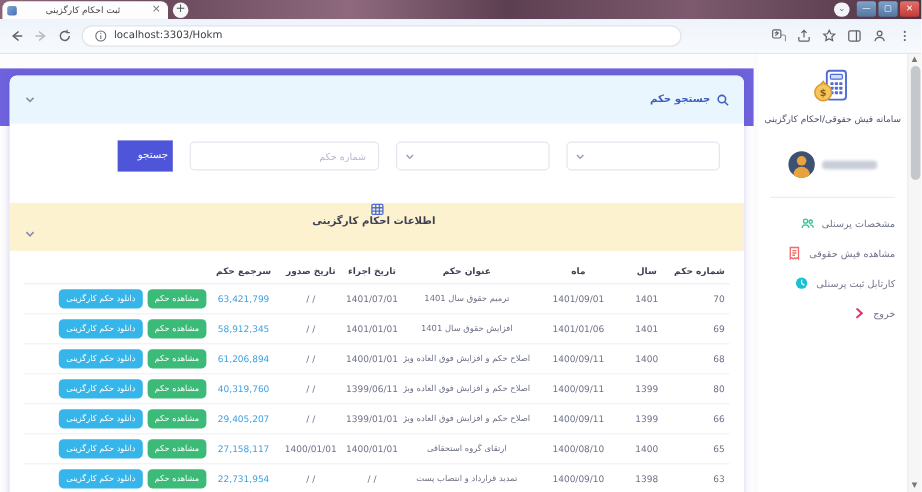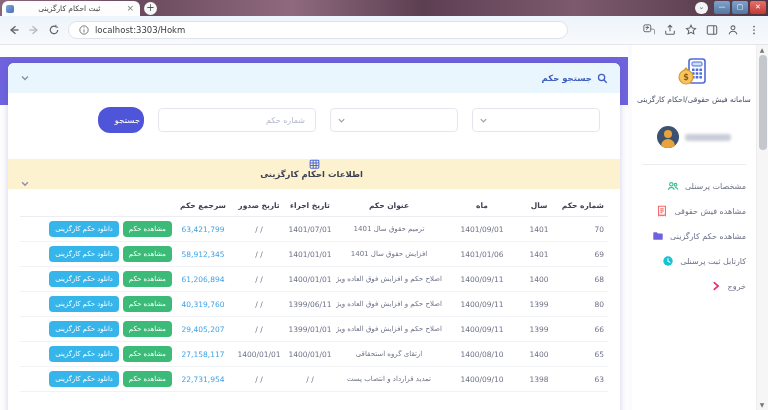--- a/index.html
+++ b/index.html
@@ -35,34 +35,34 @@
   .tool-right { display:flex; align-items:center; gap:9px; margin-left:auto; }
   .tool-ic { width:12px; height:12px; color:#5f6368; }
 
   
   .content { position:absolute; top:45px; left:0; width:768px; height:365px; background:#fbfbfd; }
   .main { position:absolute; top:0; right:140px; left:0; height:365px; background:#fdfdfe; }
   .accent-band { position:absolute; top:12px; left:0; right:0; height:48px; background:#6f63dd; }
   .card { position:absolute; top:18px; left:8px; right:8px; bottom:-8px; background:#fff;
     border-radius:6px 6px 0 0; box-shadow:0 0 6px rgba(80,70,180,.25); overflow:hidden; }
 
-  .panel-head { height:30px; display:flex; align-items:center; padding:0 12px; }
+  .panel-head { height:40px; display:flex; align-items:center; padding:0 12px; }
   .panel-head.blue { background:#e9f6fd; color:#3f5ec0; }
   .panel-head.yellow { background:#fcf2d0; color:#3f4254;flex-direction:column; }
   .panel-title { font-size:8.5px; font-weight:bold; margin-right:5px; }
   .head-ic { width:11px; height:11px; }
   .chev { margin-right:auto; width:10px; height:10px; color:#8a90a8; }
 
   .search-body { display:flex; align-items:center; padding:14px 20px 16px 0; gap:14px; }
   .select { width:128px; height:24px; border:1px solid #e4e6ef; border-radius:4px; background:#fff; position:relative; }
   .select .sel-chev { position:absolute; left:6px; top:7px; width:9px; height:9px; color:#9aa0b5; }
   .txt-input { width:158px; height:24px; border:1px solid #e4e6ef; border-radius:4px; font-size:8px; color:#9aa0b5;
     padding:0 10px; text-align:right; }
   .txt-input::placeholder { color:#b3b9cc; font-size:8px; }
-  .btn-search { width:46px; height:26px; background:#4f55d8; color:#fff; border:none; border-radius:12px;
+  .btn-search { width:46px; height:26px; background:#4f55d8; color:#fff; border:none; border-radius:0;
     font-size:8.5px; cursor:pointer;padding-left:13px; }
 
   .gap { height:10px; }
   .table-wrap { padding:6px 12px 0 12px; }
   .grid { display:grid; grid-template-columns:52px 34px 80px 1fr 52px 50px 62px 152px; align-items:center; }
   .grid-head { height:22px; border-bottom:1px solid #ebedf3; }
   .grid-head .cell { font-size:7.5px; font-weight:bold; color:#3f4254; }
   .row { height:25px; border-bottom:1px solid #f1f2f6; }
   .cell { font-size:7.5px; color:#6e7288; text-align:center; white-space:nowrap; overflow:hidden; }
   .cell.num { text-align:right; padding-right:4px; }
@@ -365,26 +365,20 @@
             </svg>
         </div>
         <div class="menu-item">
           <span class="menu-label">مشاهده فیش حقوقی</span>
           <svg class="mi" viewBox="0 0 14 14" fill="none" stroke="#f46a6a" stroke-width="1.3">
               <path d="M3 1.5 H11 V12.5 L9.6 11.5 L8.2 12.5 L7 11.5 L5.8 12.5 L4.4 11.5 L3 12.5 Z"></path>
               <path d="M5 4.5 H9 M5 6.8 H9 M5 9 H7.5"></path>
             </svg>
         </div>
         <div class="menu-item">
-          <span class="menu-label">مشاهده حکم کارگزینی</span>
-          <svg class="mi" viewBox="0 0 14 14" fill="#6f63dd">
-              <path d="M1.5 3.5 A1 1 0 0 1 2.5 2.5 H5.5 L7 4 H11.5 A1 1 0 0 1 12.5 5 V10.5 A1 1 0 0 1 11.5 11.5 H2.5 A1 1 0 0 1 1.5 10.5 Z"></path>
-            </svg>
-        </div>
-        <div class="menu-item">
           <span class="menu-label">کارتابل ثبت پرسنلی</span>
           <svg class="mi" viewBox="0 0 14 14" fill="#17c3d2">
               <circle cx="7" cy="7" r="5.5"></circle>
               <path d="M7 4 V7.3 L9.3 8.6" stroke="#fff" stroke-width="1.2" fill="none" stroke-linecap="round"></path>
             </svg>
         </div>
         <div class="menu-item">
           <span class="menu-label">خروج</span>
           <svg class="mi" viewBox="0 0 14 14" fill="none" stroke="#e0356b" stroke-width="2" stroke-linecap="round">
               <path d="M5 3 L9.5 7 L5 11"></path>

